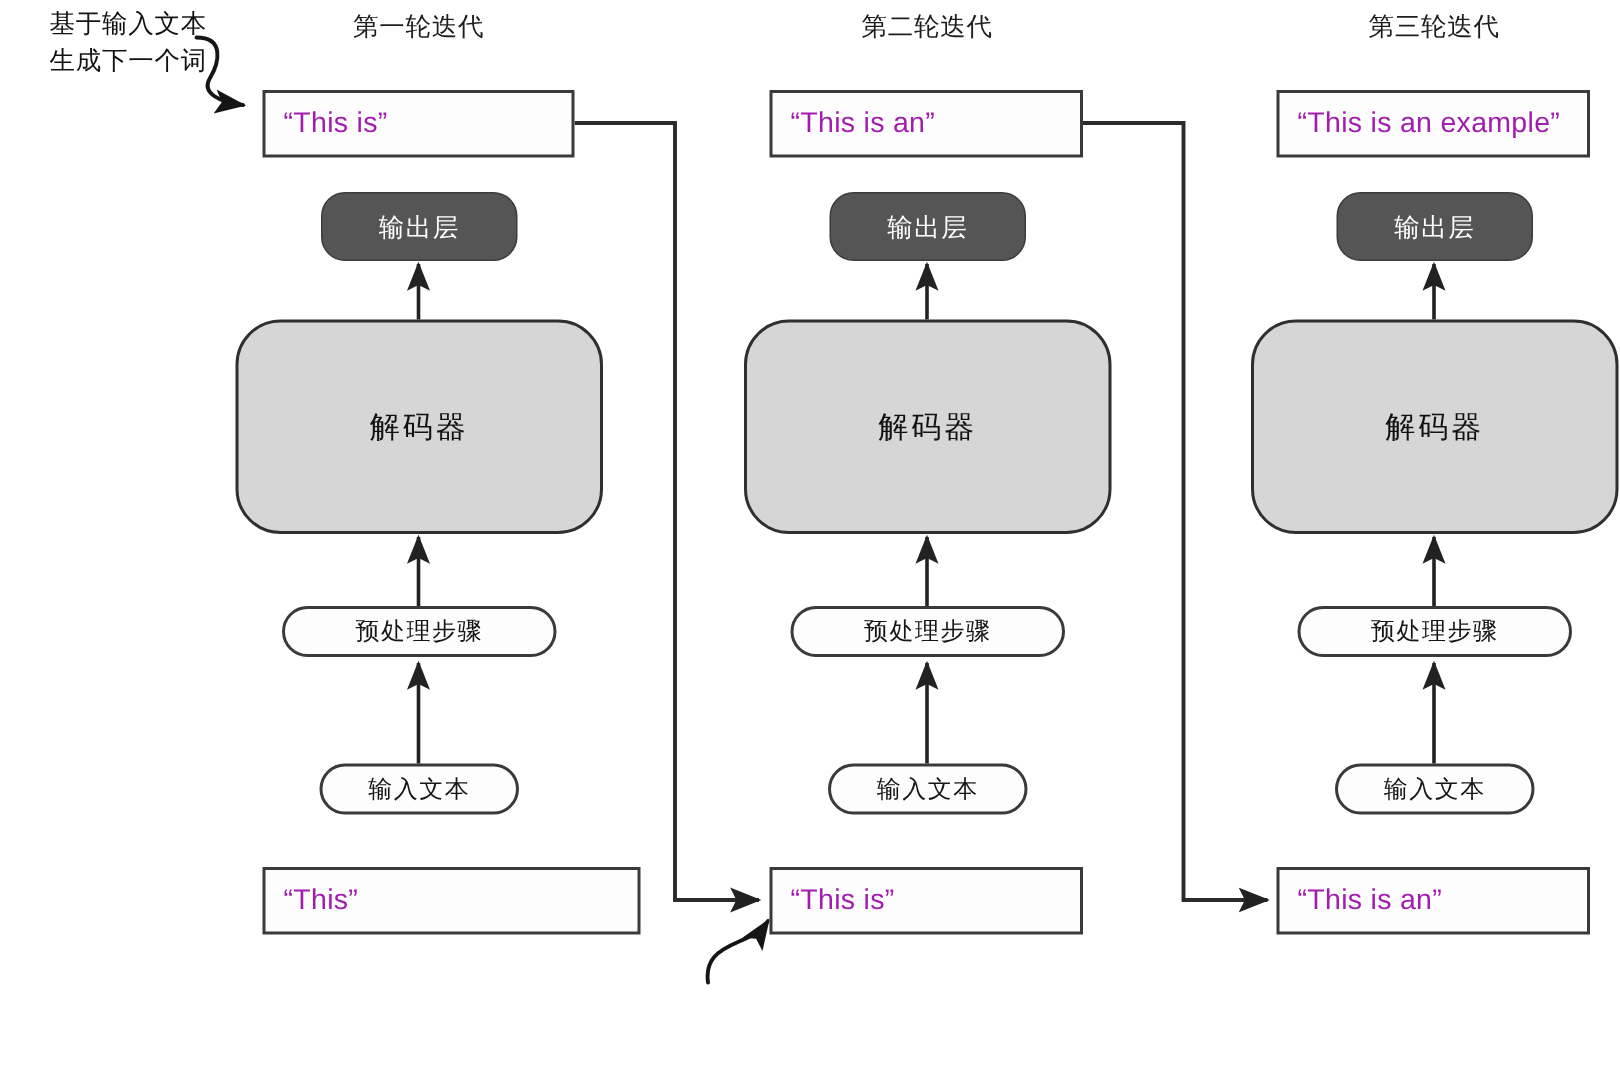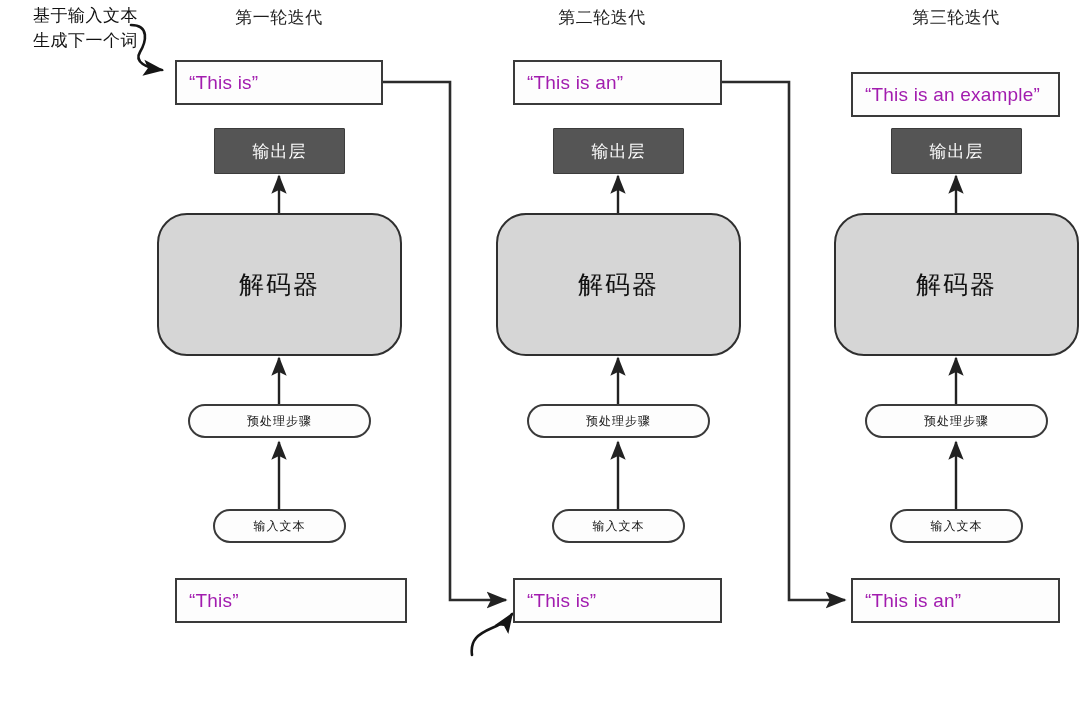--- a/index.html
+++ b/index.html
@@ -51,45 +51,45 @@
     padding-left: 12px;
     font-size: 19px;
     color: #a21caf;
     letter-spacing: 0.2px;
   }
 
   
   .chip-dark {
     background: #555555;
     border: 1px solid #3c3c3c;
-    border-radius: 1px;
+    border-radius: 16px;
     color: #ffffff;
     justify-content: center;
     font-size: 17px;
     letter-spacing: 1px;
   }
 
   
   .decoder {
     background: #d6d6d6;
     border: 2px solid #2f2f2f;
     border-radius: 30px;
     justify-content: center;
-    font-size: 25px;
+    font-size: 20px;
     color: #111111;
     letter-spacing: 2px;
   }
 
   
   .pill {
     background: #fdfdfd;
     border: 2px solid #3a3a3a;
     border-radius: 999px;
     justify-content: center;
-    font-size: 12px;
+    font-size: 16px;
     color: #151515;
     letter-spacing: 1px;
     text-align: right;
   }
 
   
   .annotation {
     position: absolute;
     font-size: 17px;
     line-height: 1.45;
@@ -134,48 +134,48 @@
     <path d="M383,82 L450,82 L450,600 L506,600" fill="none" stroke="#2b2b2b" stroke-width="2.6" marker-end="url(#ah)"></path>
 
     <path d="M722,82 L789,82 L789,600 L845,600" fill="none" stroke="#2b2b2b" stroke-width="2.6" marker-end="url(#ah)"></path>
 
     <path d="M131,25 C150,25 146,42 140,52 C134,62 146,68 162,70" fill="none" stroke="#151515" stroke-width="2.6" stroke-linecap="round" marker-end="url(#ah-sm)"></path>
 
     <path d="M472,655 C470,640 478,634 492,628 C502,624 508,620 512,614" fill="none" stroke="#151515" stroke-width="2.6" stroke-linecap="round" marker-end="url(#ah-sm)"></path>
   </svg>
 
   <div class="col-title" style="left:279px; top:6px;">第一轮迭代</div>
-  <div class="col-title" style="left:602px; top:6px;font-family:Liberation Serif, serif;">第二轮迭代</div>
+  <div class="col-title" style="left:618px; top:6px;font-family:Liberation Serif, serif;">第二轮迭代</div>
   <div class="col-title" style="left:956px; top:6px;">第三轮迭代</div>
 
   <div class="node textbox" style="left:175px; top:60px; width:208px; height:45px;">“This is”</div>
 
   <div class="node chip-dark" style="left:214px; top:128px; width:131px; height:46px;">输出层</div>
 
   <div class="node decoder" style="left:157px; top:213px; width:245px; height:143px;">解码器</div>
 
   <div class="node pill" style="left:188px; top:404px; width:183px; height:34px;">预处理步骤</div>
 
   <div class="node pill" style="left:213px; top:509px; width:133px; height:34px;">输入文本</div>
 
-  <div class="node textbox" style="left:175px; top:578px; width:232px; height:45px;">“This”</div>
+  <div class="node textbox" style="left:175px; top:578px; width:252px; height:45px;">“This”</div>
 
   <div class="node textbox" style="left:513px; top:60px; width:209px; height:45px;">“This is an”</div>
 
   <div class="node chip-dark" style="left:553px; top:128px; width:131px; height:46px;">输出层</div>
 
   <div class="node decoder" style="left:496px; top:213px; width:245px; height:143px;">解码器</div>
 
   <div class="node pill" style="left:527px; top:404px; width:183px; height:34px;">预处理步骤</div>
 
   <div class="node pill" style="left:552px; top:509px; width:133px; height:34px;">输入文本</div>
 
   <div class="node textbox" style="left:513px; top:578px; width:209px; height:45px;">“This is”</div>
 
-  <div class="node textbox" style="left:851px; top:72px; width:209px; height:45px;">“This is an example”</div>
+  <div class="node textbox" style="left:851px; top:60px; width:209px; height:45px;">“This is an example”</div>
 
   <div class="node chip-dark" style="left:891px; top:128px; width:131px; height:46px;">输出层</div>
 
   <div class="node decoder" style="left:834px; top:213px; width:245px; height:143px;">解码器</div>
 
   <div class="node pill" style="left:865px; top:404px; width:183px; height:34px;">预处理步骤</div>
 
   <div class="node pill" style="left:890px; top:509px; width:133px; height:34px;">输入文本</div>
 
   <div class="node textbox" style="left:851px; top:578px; width:209px; height:45px;">“This is an”</div>

